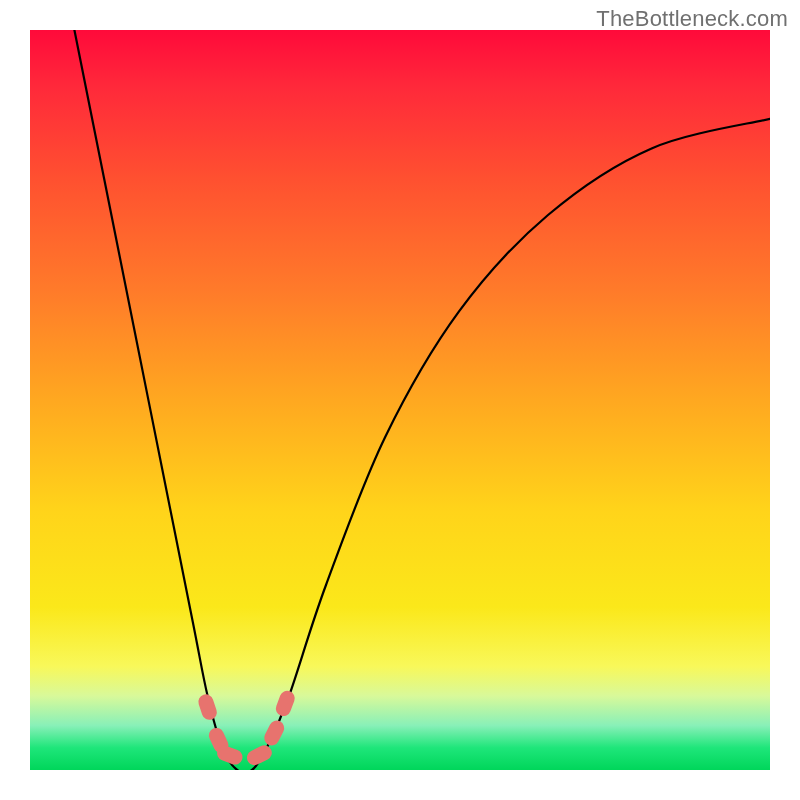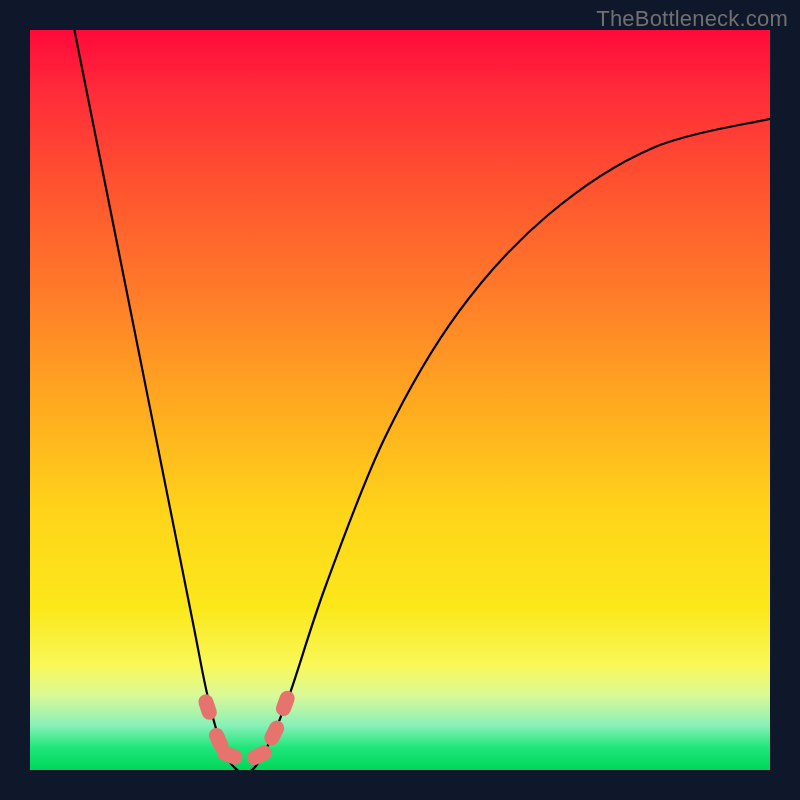--- a/index.html
+++ b/index.html
@@ -7,21 +7,21 @@
     padding: 0;
     width: 800px;
     height: 800px;
     background: #000;
     position: relative;
     font-family: Arial, sans-serif;
   }
   .outer {
     width: 800px;
     height: 800px;
-    background: #0f172a;
+    background: #ffffff;
     position: relative;
   }
   .plot {
     position: absolute;
     left: 30px;
     top: 30px;
     width: 740px;
     height: 740px;
     overflow: hidden;
   }

